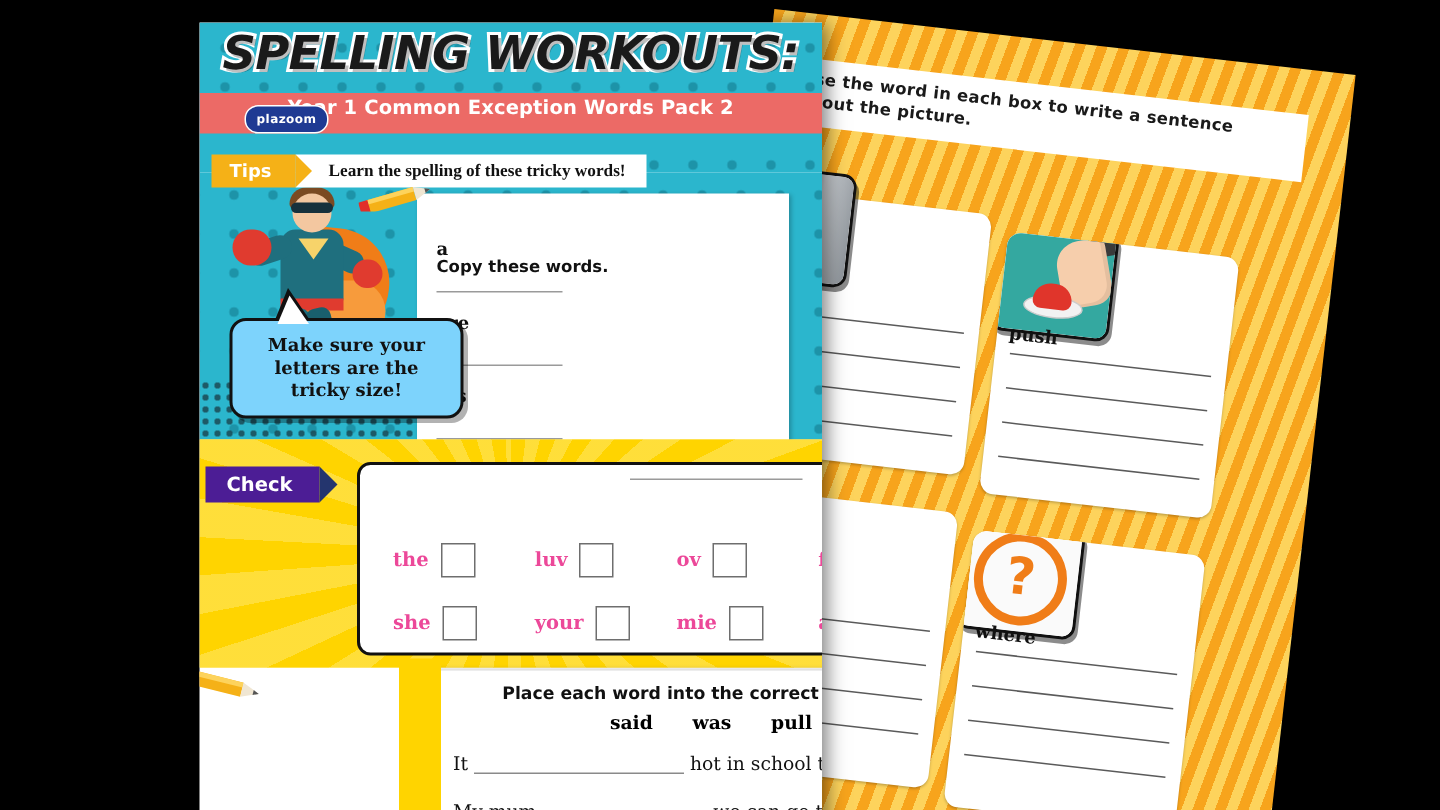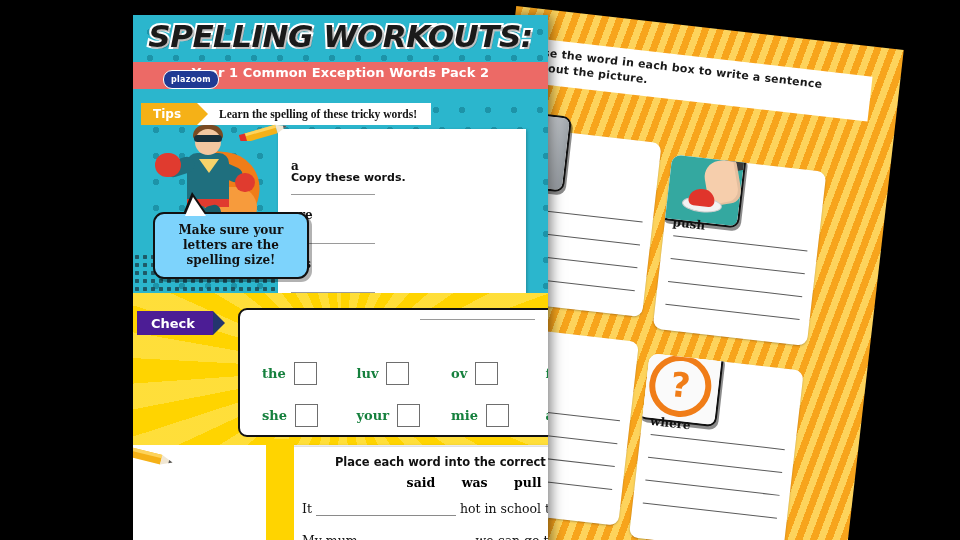--- a/index.html
+++ b/index.html
@@ -177,21 +177,21 @@
   .chk-tab:after{content:"";position:absolute;right:-12px;top:0;width:0;height:0;
     border-top:12px solid transparent;border-bottom:12px solid transparent;
     border-left:12px solid #24356e;}
   .chk-tab span{font-family:"DejaVu Sans",sans-serif;font-weight:800;font-size:13px;color:#fff;}
   .chk-card{position:absolute;left:105px;top:293px;width:412px;height:125px;
     background:#fff;border:2px solid #111;border-radius:9px;z-index:5;}
   .chk-topline{position:absolute;left:180px;top:9px;width:115px;border-bottom:1.4px solid #9a9a9a;}
   .chk-rows{position:absolute;left:22px;top:42px;right:12px;}
   .chk-row{display:flex;align-items:center;height:42px;}
   .chk-item{display:flex;align-items:center;width:25%;}
-  .chk-item b{font-family:"DejaVu Serif",serif;font-weight:700;font-size:13px;color:#15803d;}
+  .chk-item b{font-family:"DejaVu Serif",serif;font-weight:700;font-size:13px;color:#ec4899;}
   .chk-item i{display:inline-block;width:21px;height:21px;border:1.4px solid #6e6e6e;
     background:#fff;margin-left:8px;}
 
   
   .sent-card{position:absolute;left:155px;top:432px;width:372px;height:110px;
     background:#fff;box-shadow:0 -1px 3px rgba(0,0,0,.2);z-index:6;}
   .sent-title{position:absolute;left:0;top:8px;width:100%;text-align:center;
     font-family:"DejaVu Sans",sans-serif;font-weight:700;font-size:11.5px;color:#111;}
   .sent-words{position:absolute;left:0;top:26px;width:100%;text-align:center;}
   .sent-words span{font-family:"DejaVu Serif",serif;font-weight:700;font-size:12.5px;
@@ -319,21 +319,21 @@
           <div class="fistL"></div>
         <div class="hair"></div>
           <div class="head"></div>
           <div class="mask"></div>
       </div>
     </div>
 
     <div class="bubble">
       <span>Make sure your</span>
       <span>letters are the</span>
-      <span>spelling size!</span>
+      <span>tricky size!</span>
     </div>
 
     <div class="copy-card">
       <div class="copy-title">Copy these words.</div>
       <div class="wordgrid">
         <div class="wcol">
           <div class="witem">
             <b>a</b>
               <i></i>
           </div>

